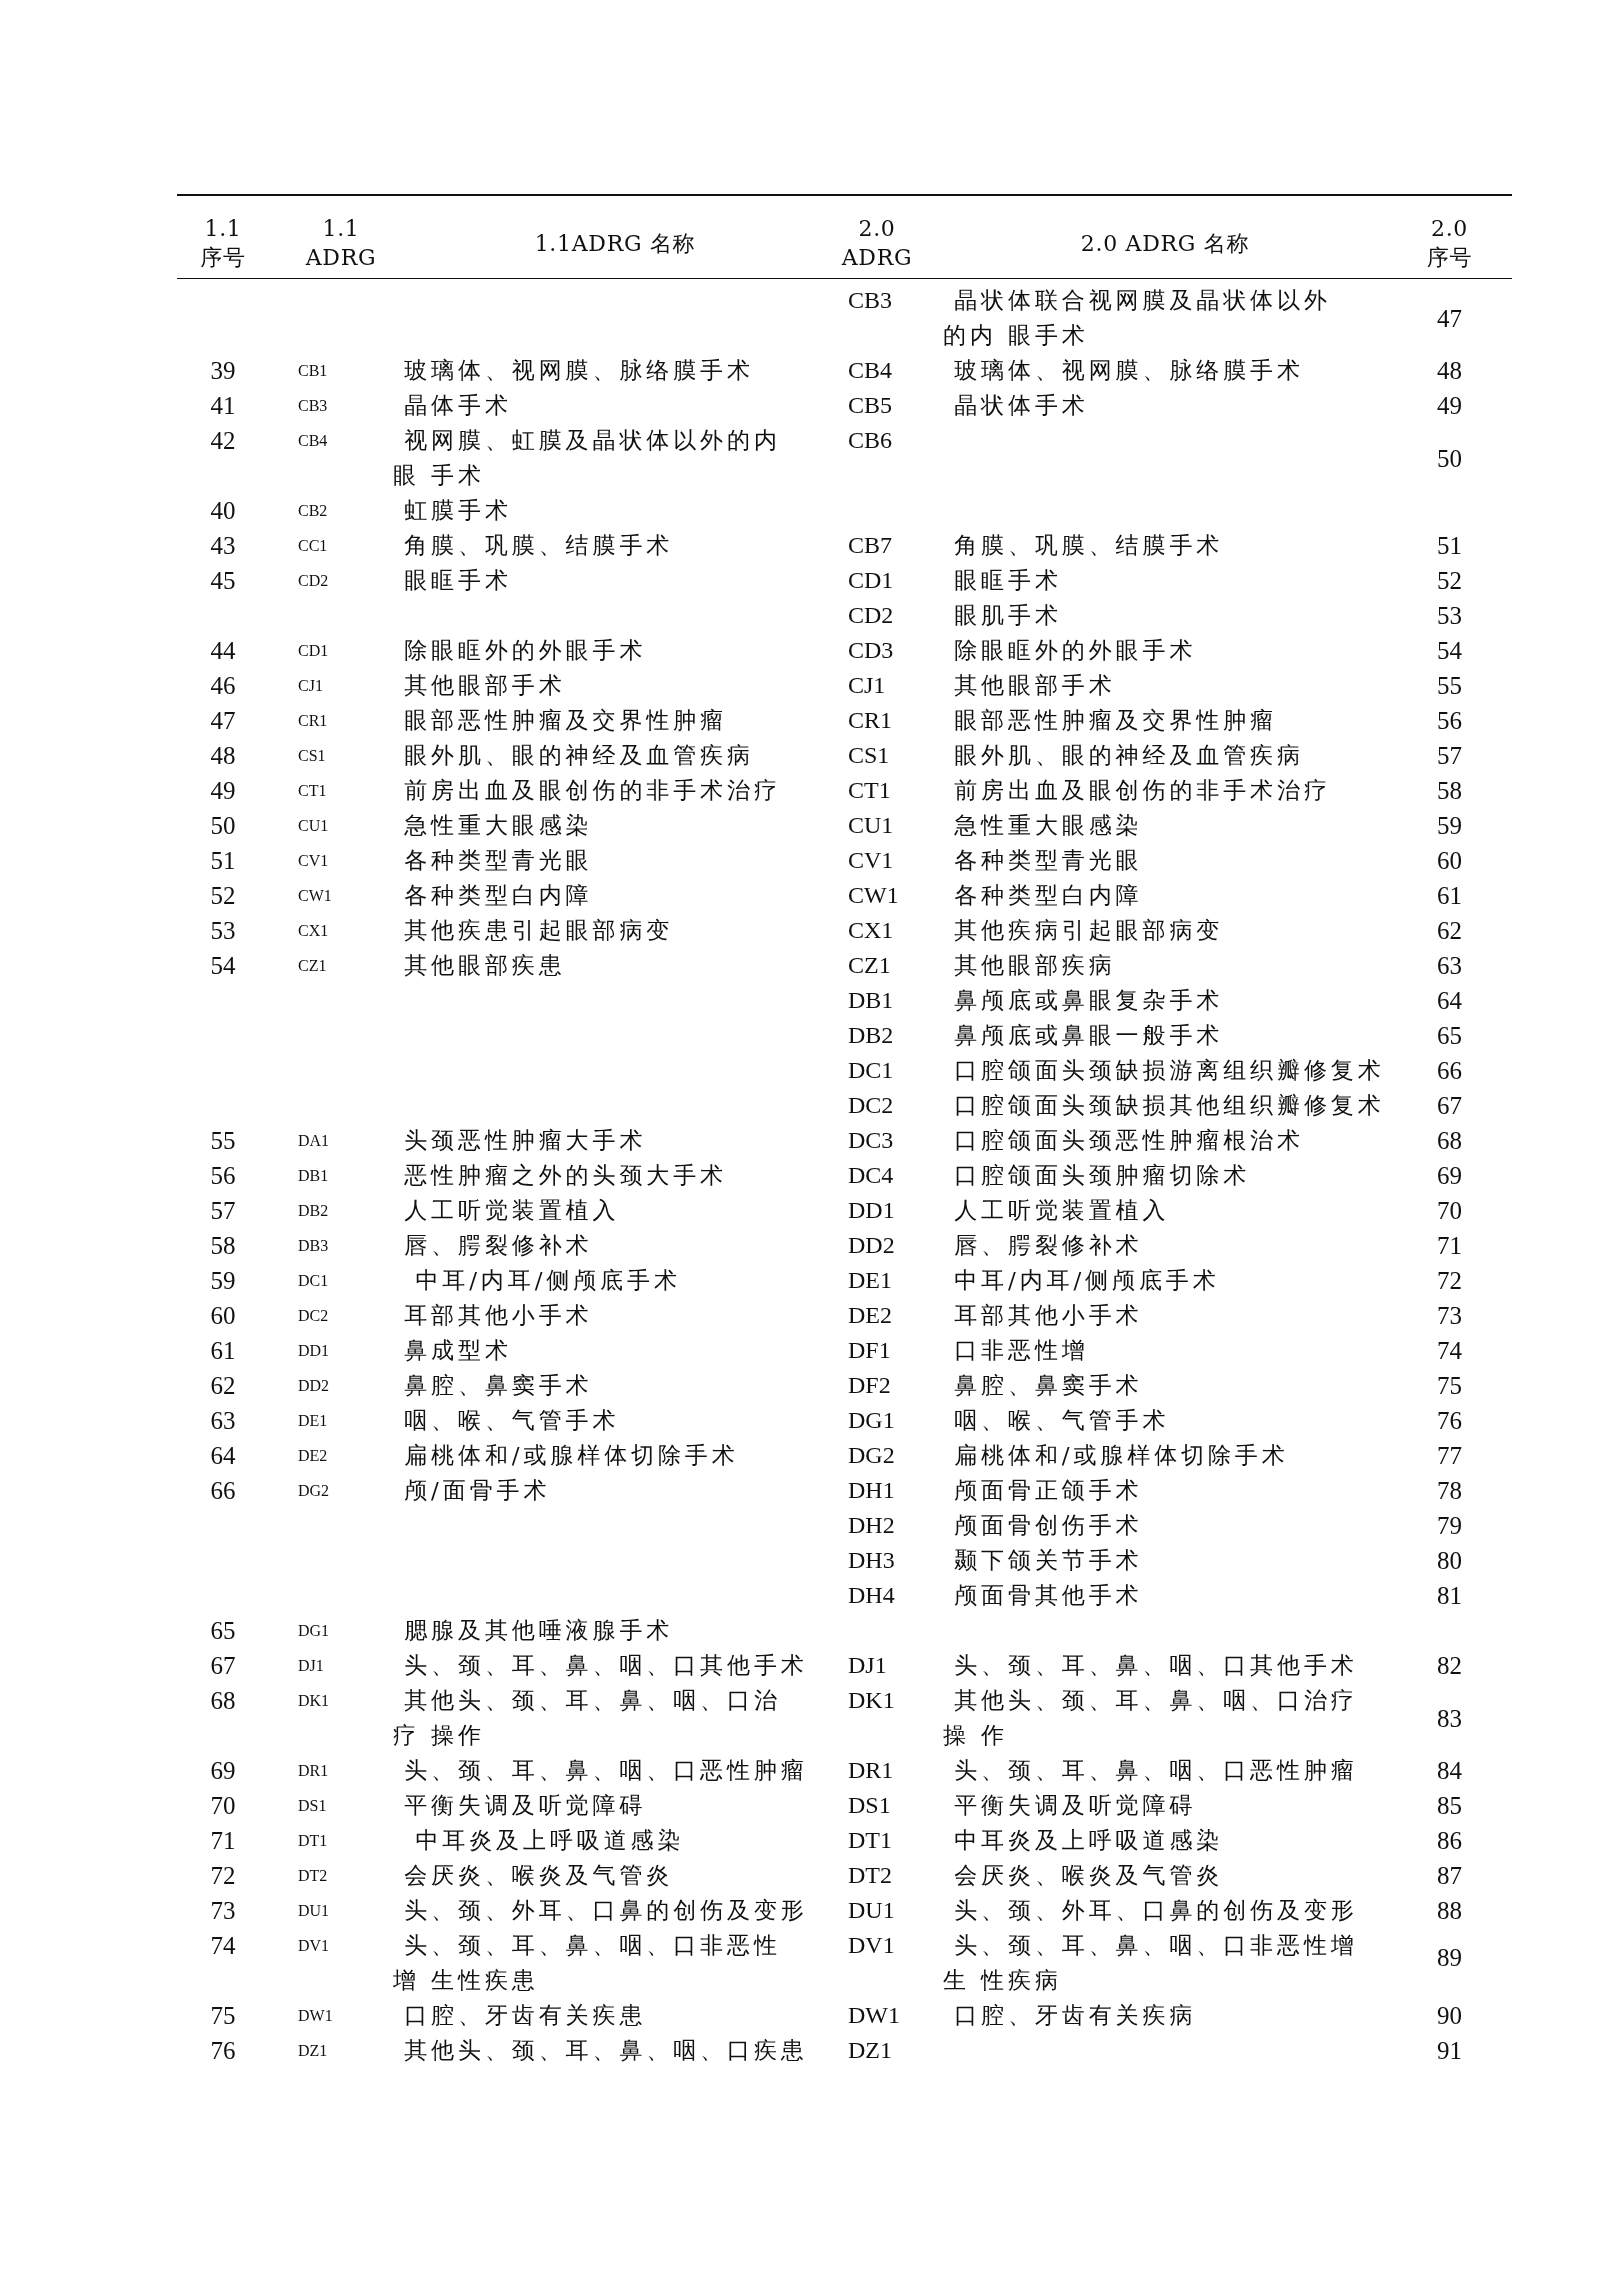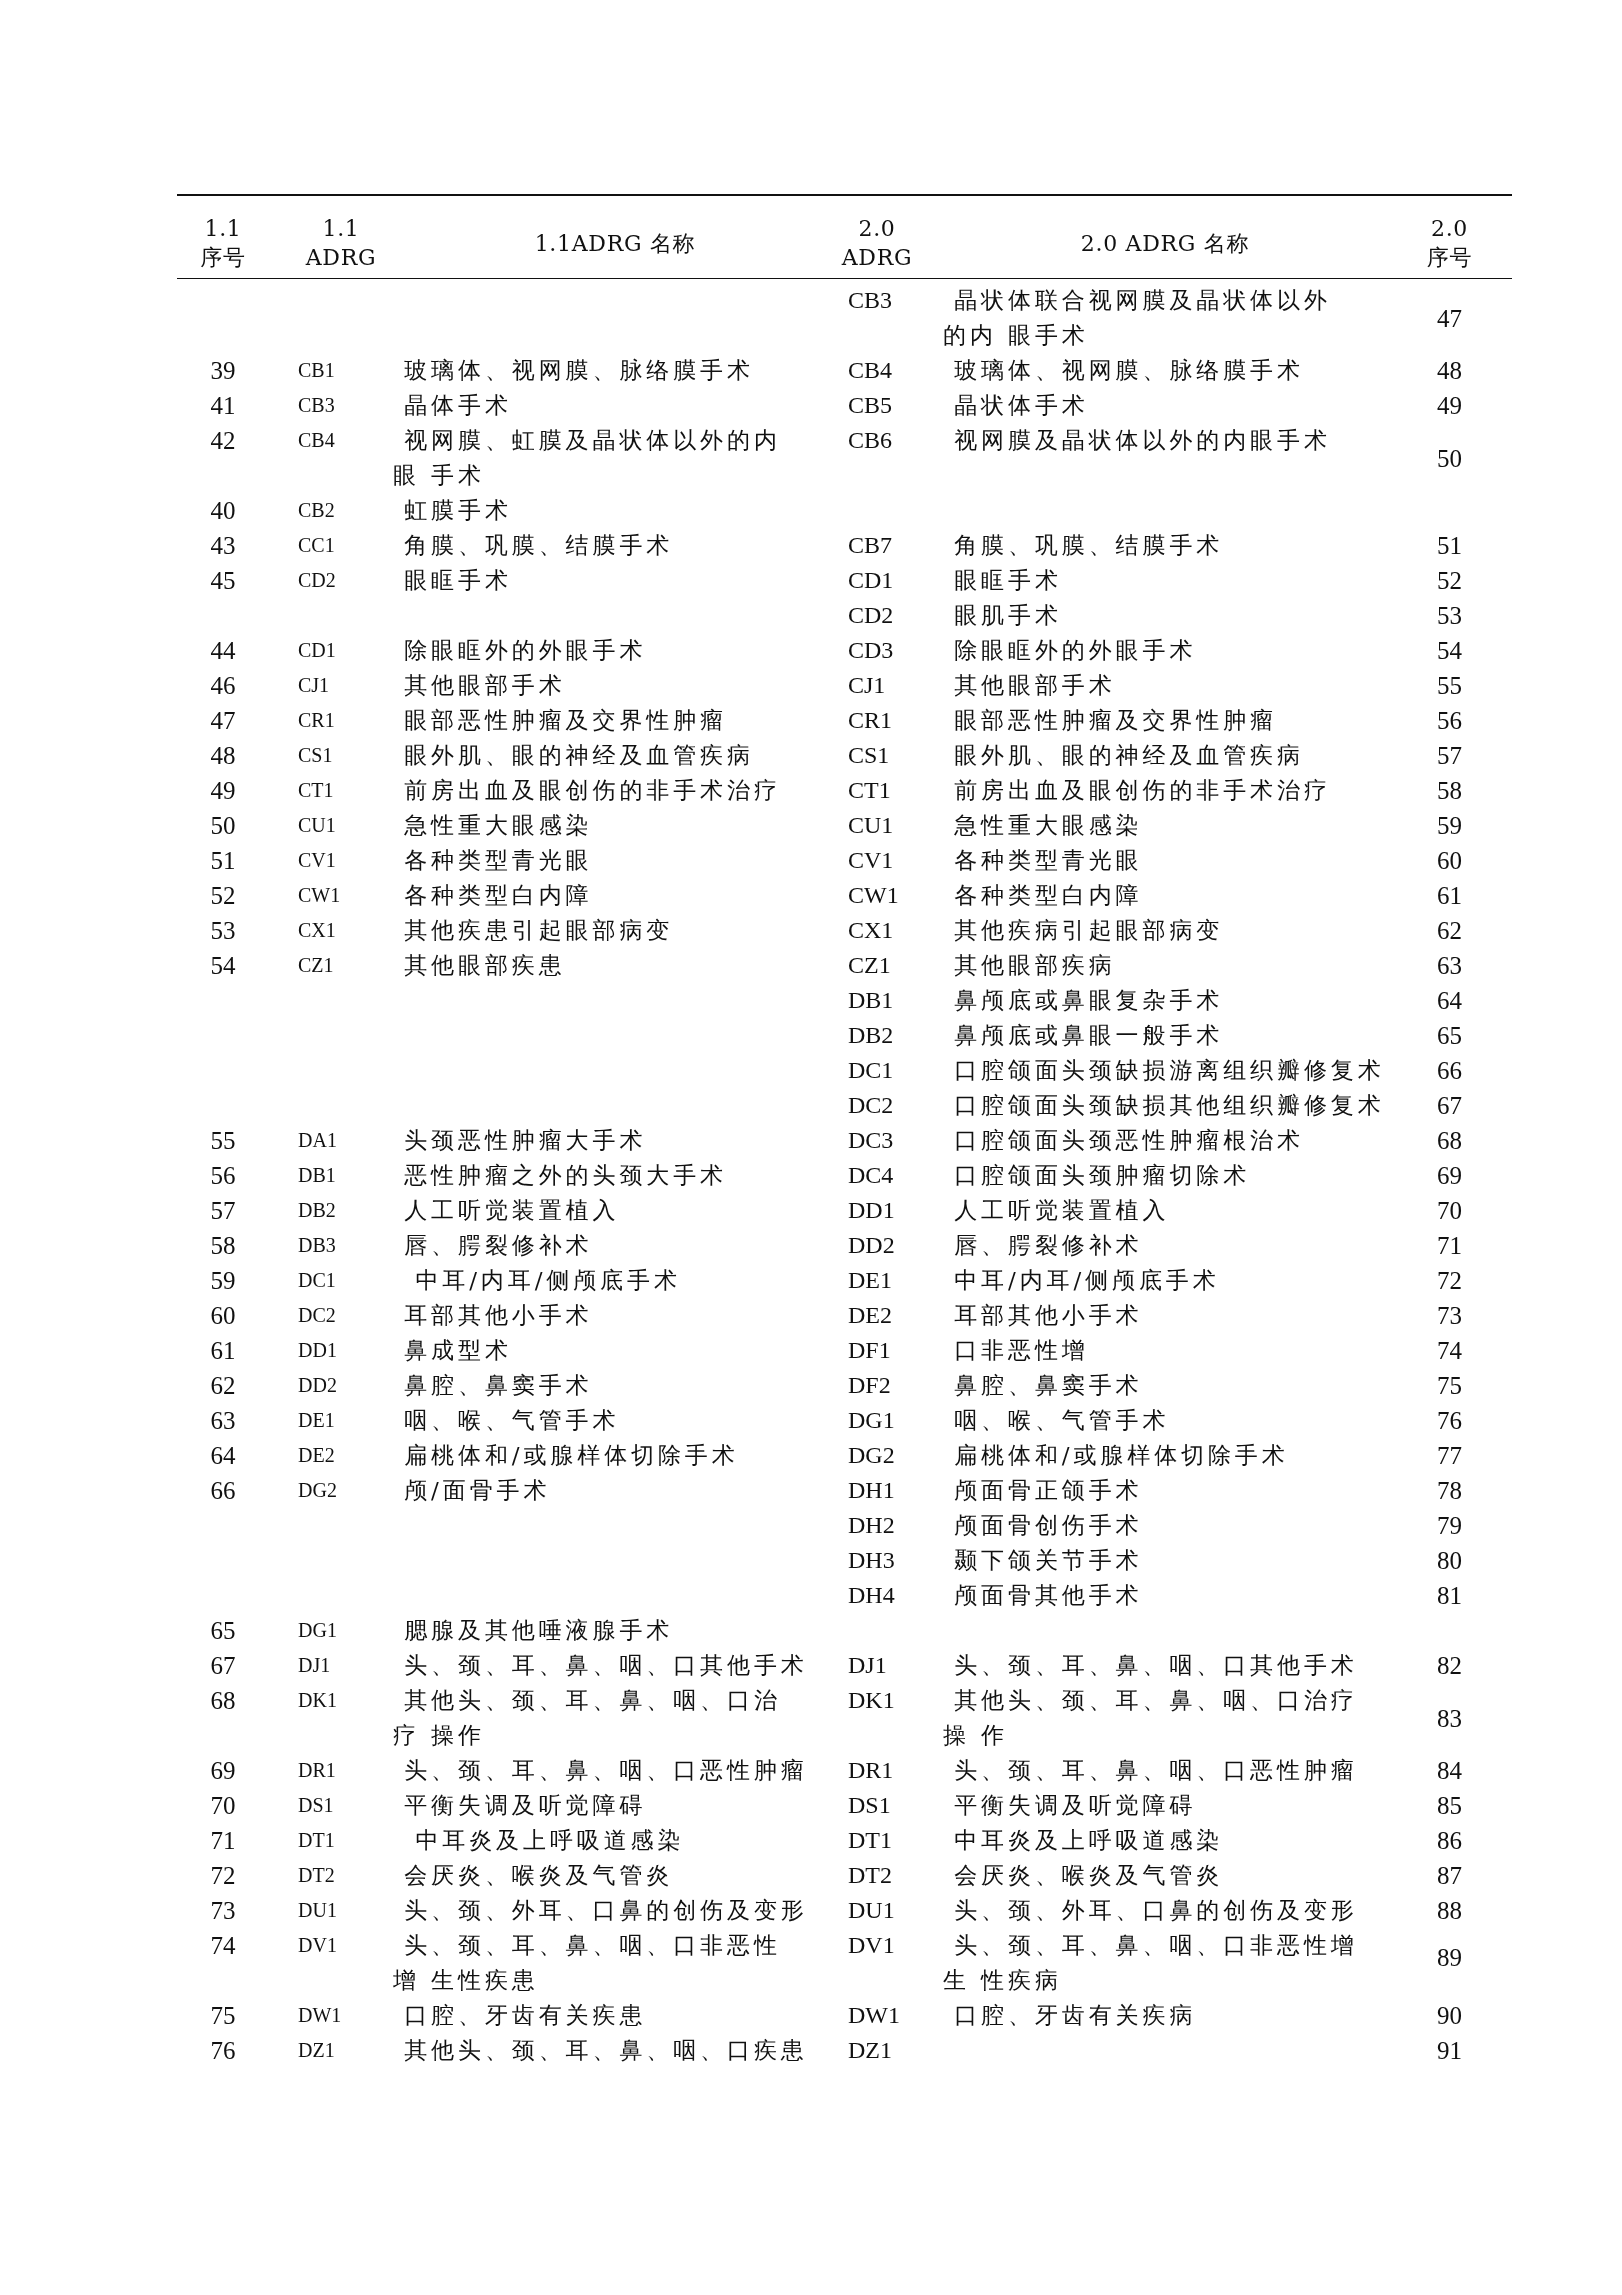--- a/index.html
+++ b/index.html
@@ -8,21 +8,21 @@
   .page { position: absolute; left: 177px; top: 194px; width: 1335px; }
   .rule-top { position: absolute; left: 0; top: 0; width: 1335px; height: 2px; background: #111; }
   .rule-head { position: absolute; left: 0; top: 84px; width: 1335px; height: 1.3px; background: #111; }
   .hcell { position: absolute; top: 19.6px; height: 59px; display: flex; flex-direction: column;
            align-items: center; justify-content: center; font-size: 22px; line-height: 29px;
            letter-spacing: 0.7px; text-align: center; white-space: nowrap; }
   .body { position: absolute; left: 0; top: 89px; width: 1335px; }
   .row { position: relative; width: 1335px; display: block; }
   .cell { position: absolute; top: 0; font-size: 23px; line-height: 35px; white-space: pre; }
   .c1 { left: 0; width: 92px; text-align: center; font-family: "Liberation Serif", serif; font-size: 25px; }
-  .c2 { left: 121px; width: 105px; font-family: "Liberation Serif", serif; font-size: 20px; }
+  .c2 { left: 121px; width: 105px; font-family: "Liberation Serif", serif; font-size: 16px; }
   .c3 { left: 216px; width: 419px; letter-spacing: 3.9px; }
   .c4 { left: 671px; width: 92px; font-family: "Liberation Serif", serif; font-size: 24px; }
   .c5 { left: 766px; width: 458px; letter-spacing: 3.9px; }
   .c6 { left: 1230px; width: 85px; text-align: center; font-family: "Liberation Serif", serif; font-size: 25px; }
 </style>
 </head>
 <body>
 
 <div class="page">
   <div class="rule-top"></div>
@@ -79,21 +79,20 @@
         <div class="cell c4">CB5</div>
         <div class="cell c5"> 晶状体手术</div>
         <div class="cell c6">49</div>
       </div>
       <div class="row" style="height: 70px;">
         <div class="cell c1">42</div>
         <div class="cell c2">CB4</div>
         <div class="cell c3"> 视网膜、虹膜及晶状体以外的内
 眼 手术</div>
         <div class="cell c4">CB6</div>
-        <div class="cell c5"> 视网膜及晶状体以外的内眼手术</div>
         <div class="cell c6" style="top: 17.5px;">50</div>
       </div>
       <div class="row" style="height: 35px;">
         <div class="cell c1">40</div>
         <div class="cell c2">CB2</div>
         <div class="cell c3"> 虹膜手术</div>
         <div class="cell c4"></div>
         <div class="cell c5"></div>
         <div class="cell c6"></div>
       </div>

